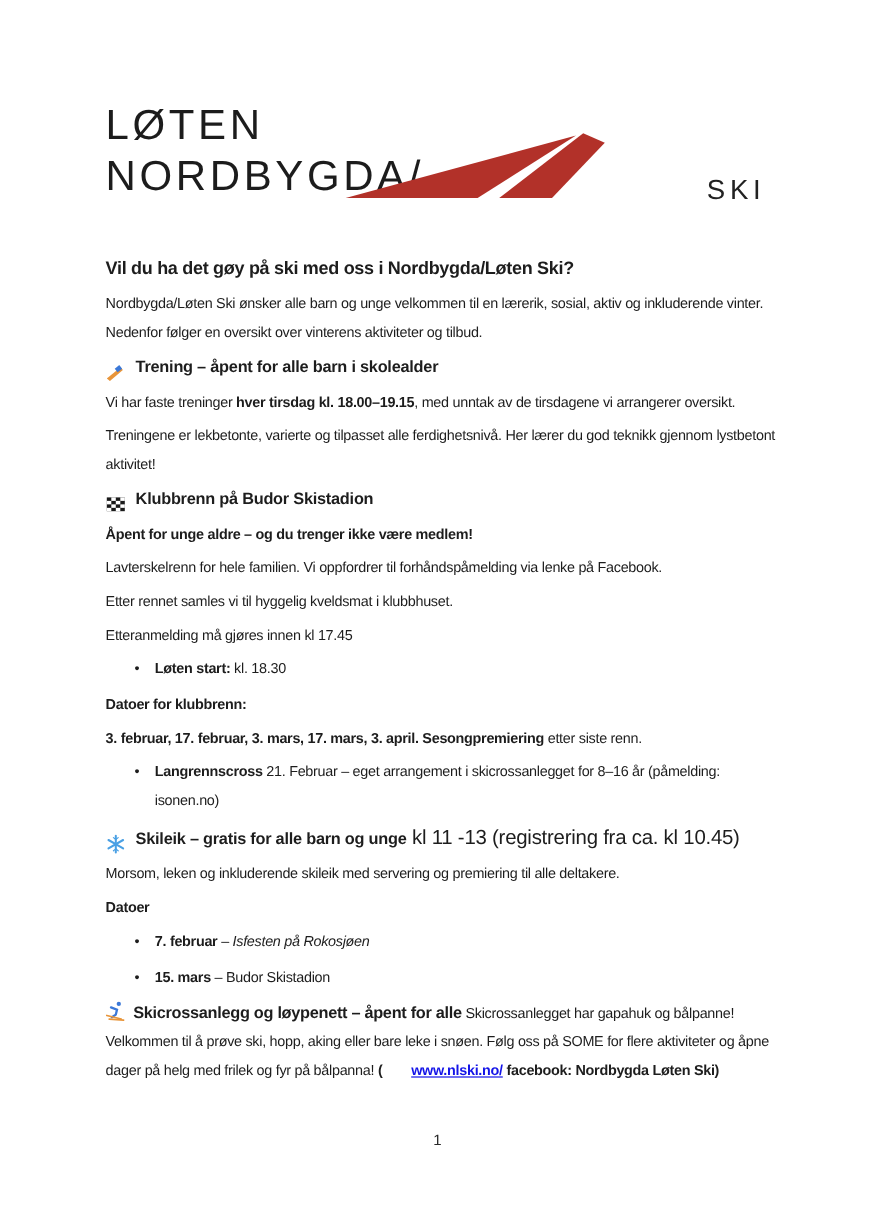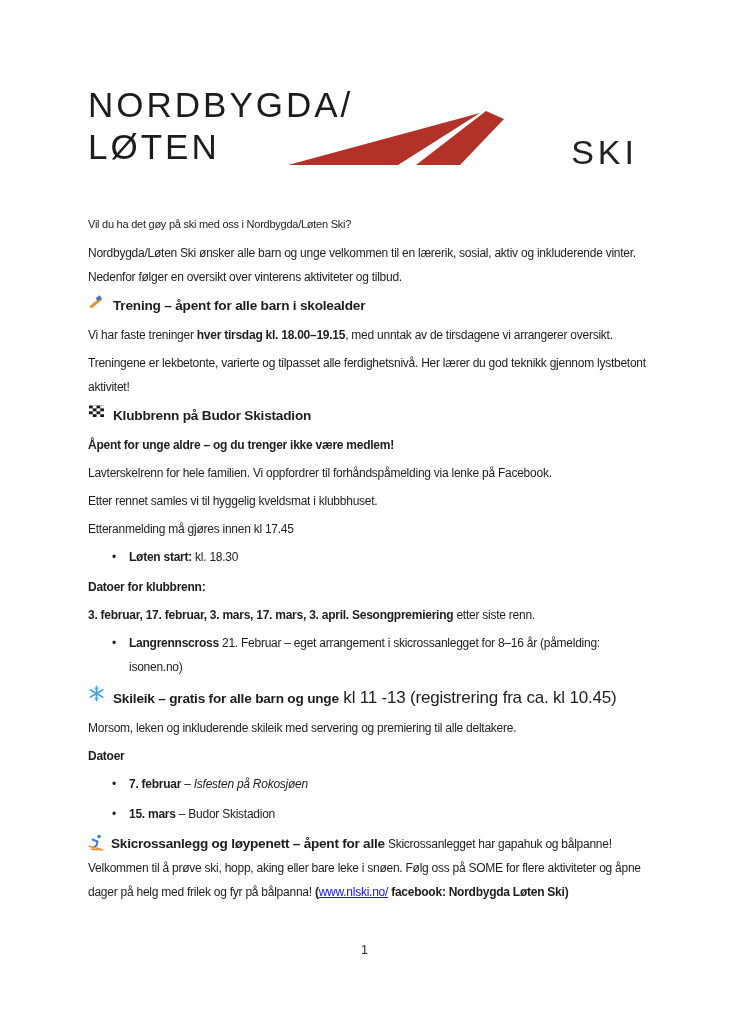--- a/index.html
+++ b/index.html
@@ -11,52 +11,52 @@
     color: #1d1d1d;
     position: relative;
     overflow: hidden;
   }
   .page { padding: 84px 78px 0 88px; }
 
   
   .logo { position: relative; height: 92px; width: 550px; margin-bottom: 36px; }
   .logo-text { font-size: 35px; line-height: 42px; letter-spacing: 3px; color: #1c1c1c; font-weight: 400; }
   .logo-swoosh { position: absolute; left: 200px; bottom: 5px; }
-  .logo-ski { position: absolute; right: 0px; bottom: 4px; font-size: 34px; letter-spacing: 4px; color: #222; }
+  .logo-ski { position: absolute; right: 0px; bottom: 4px; font-size: 23px; letter-spacing: 4px; color: #222; }
 
   
-  h1 { font-size: 11px; line-height: 24px; letter-spacing: -0.25px; margin: 0 0 5px; font-weight: normal; }
+  h1 { font-size: 15px; line-height: 24px; letter-spacing: -0.25px; margin: 0 0 5px; font-weight: bold; }
   p  { font-size: 12px;  line-height: 24px; letter-spacing: -0.25px; margin: 0 0 4px; }
   h2 { font-size: 13.6px; line-height: 26px; letter-spacing: -0.2px; margin: 2px 0 4px;
-       display: flex; align-items: flex-start; gap: 8px; font-weight: bold; }
+       display: flex; align-items: flex-end; gap: 8px; font-weight: bold; }
   .b { font-weight: bold; text-align: center; }
   .i { font-style: italic; }
   .sub { font-weight: bold; }
   .h-inline { font-size: 13.6px; font-weight: bold; }
 
   ul { list-style: none; margin: 2px 0 4px; padding: 0 0 0 41px; }
   li { position: relative; line-height: 24px; font-size: 12px; letter-spacing: -0.25px; margin: 0 0 6px; }
   li::before { content: "\2022"; position: absolute; left: -17px; top: 0; }
 
-  a.link { color: #1414e8; font-weight: normal; text-decoration: underline; }
+  a.link { color: #1414e8; font-weight: bold; text-decoration: underline; margin-left: 24px; }
 
   .icon { width: 17px; height: 17px; display: inline-block; flex: 0 0 17px; }
   .icon-inline { width: 17px; height: 17px; display: inline-block; vertical-align: -3px; margin-right: 6px; }
 
   .pagenum { position: absolute; left: 0; right: 0; top: 943px; text-align: center; font-size: 12.5px; color: #2a2a2a; }
 </style>
 </head>
 <body>
 
 <div class="page">
 
   <div class="logo">
     <div class="logo-text">
+      <div>LØTEN</div>
       <div>NORDBYGDA/</div>
-      <div>LØTEN</div>
     </div>
     <svg class="logo-swoosh" width="250" height="62" viewBox="0 0 250 62">
       <polygon points="0,56 192,4 110,56" fill="#b23129"></polygon>
       <polygon points="128,56 198,2 216,10 172,56" fill="#b23129"></polygon>
     </svg>
     <span class="logo-ski">SKI</span>
   </div>
 
   <h1>Vil du ha det gøy på ski med oss i Nordbygda/Løten Ski?</h1>
   <p>Nordbygda/Løten Ski ønsker alle barn og unge velkommen til en lærerik, sosial, aktiv og inkluderende vinter. Nedenfor følger en oversikt over vinterens aktiviteter og tilbud.</p>

